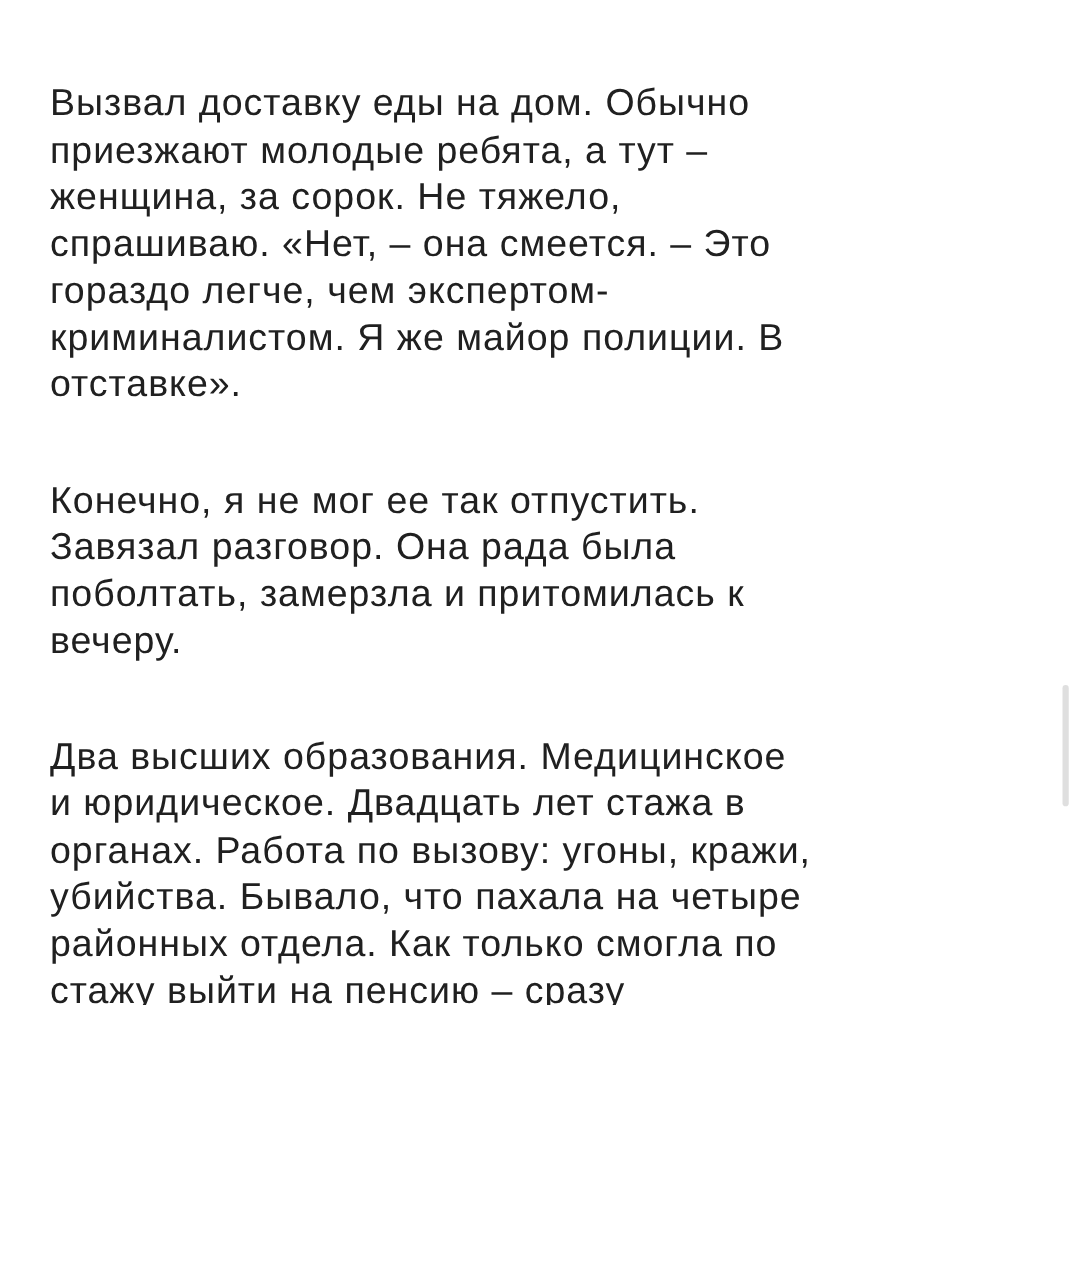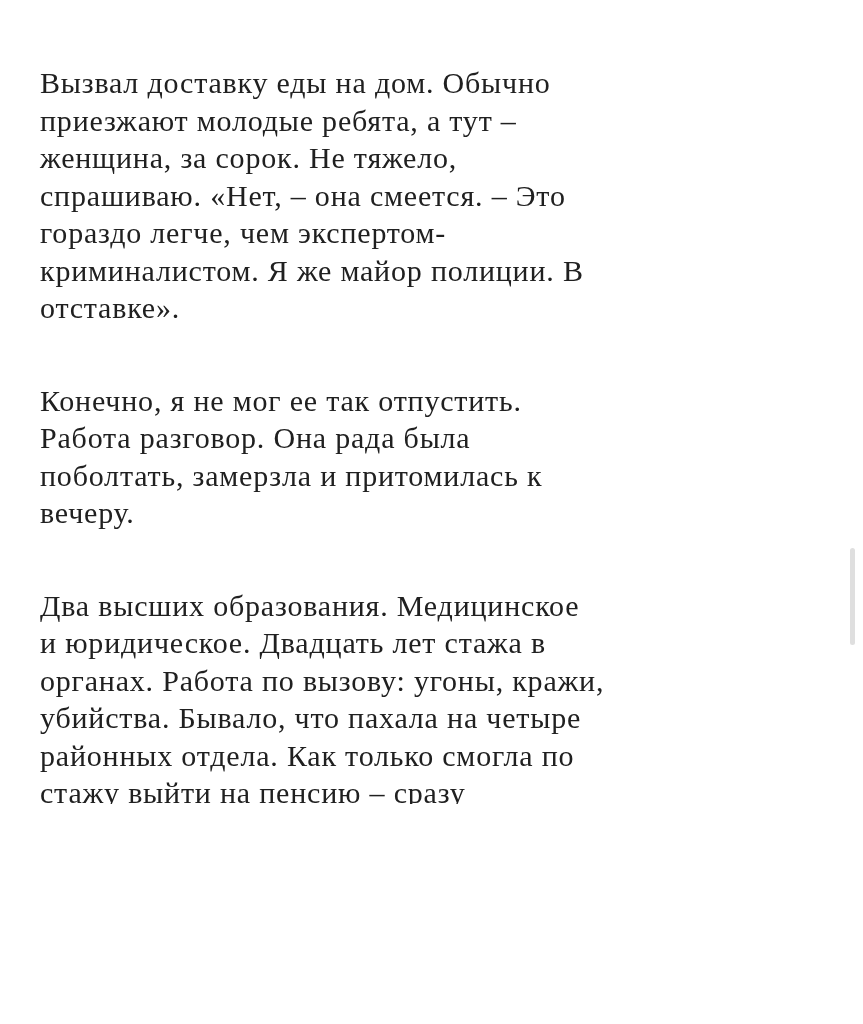--- a/index.html
+++ b/index.html
@@ -6,21 +6,21 @@
     margin: 0;
     padding: 0;
     background: #ffffff;
   }
   .page {
     position: relative;
     width: 863px;
     height: 804px;
     background: #ffffff;
     overflow: hidden;
-    font-family: Liberation Serif, serif;
+    font-family: Liberation Sans, sans-serif;
   }
   .article {
     position: absolute;
     left: 40px;
     top: 64px;
     width: 800px;
     color: #202020;
     font-size: 30px;
     line-height: 37.5px;
     letter-spacing: 0.8px;
@@ -46,21 +46,21 @@
 <div class="page">
   <div class="article">
     <div class="paragraph">Вызвал доставку еды на дом. Обычно
 приезжают молодые ребята, а тут –
 женщина, за сорок. Не тяжело,
 спрашиваю. «Нет, – она смеется. – Это
 гораздо легче, чем экспертом-
 криминалистом. Я же майор полиции. В
 отставке».</div>
     <div class="paragraph">Конечно, я не мог ее так отпустить.
-Работа разговор. Она рада была
+Завязал разговор. Она рада была
 поболтать, замерзла и притомилась к
 вечеру.</div>
     <div class="paragraph">Два высших образования. Медицинское
 и юридическое. Двадцать лет стажа в
 органах. Работа по вызову: угоны, кражи,
 убийства. Бывало, что пахала на четыре
 районных отдела. Как только смогла по
 стажу выйти на пенсию – сразу
 уволилась. «Работа там адская! А у нас
 двое детей, погодки, мне надо ими

